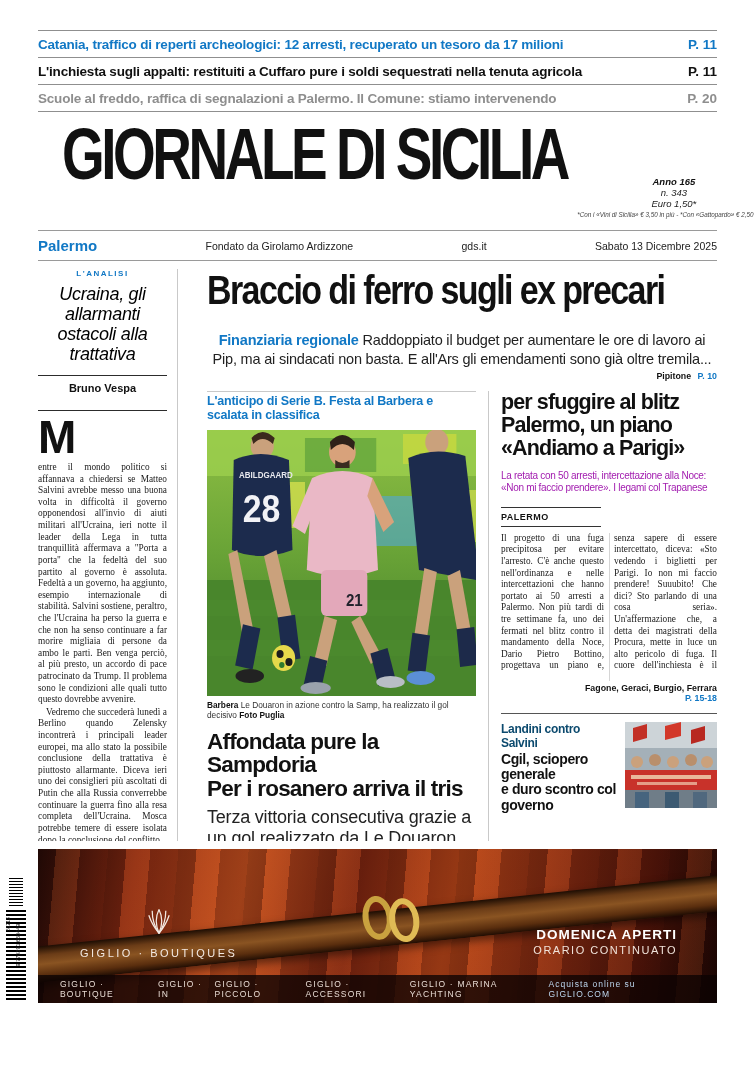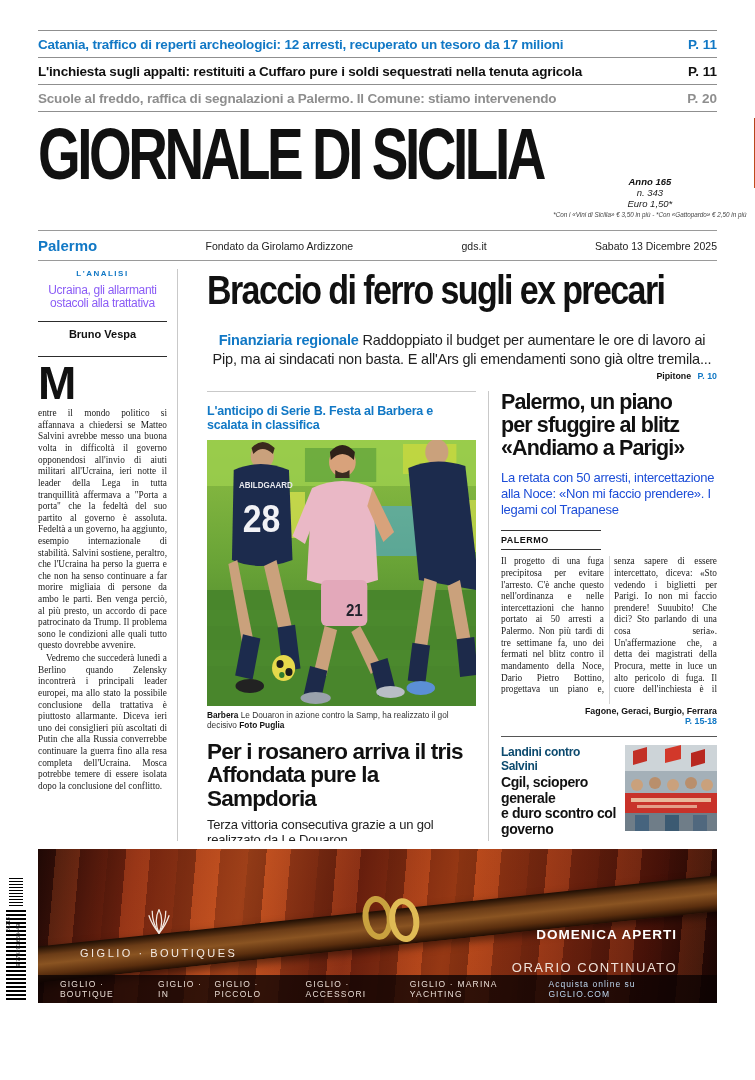--- a/index.html
+++ b/index.html
@@ -11,70 +11,70 @@
   
   .topstrip { margin-top:30px; border-top:1px solid #8f8f8f; }
   .strip-row { display:flex; justify-content:space-between; align-items:center; padding:6px 0 5px; border-bottom:1px solid #8f8f8f;gap:21px; }
   .strip-row .t { font-weight:bold; font-size:13.5px; letter-spacing:-0.2px; }
   .strip-row .p { font-weight:bold; font-size:13.5px; white-space:nowrap; margin-left:14px; }
   .row-blue .t, .row-blue .p { color:#1178c5; }
   .row-black .t, .row-black .p { color:#111; }
   .row-gray .t, .row-gray .p { color:#8e8e8e; }
 
   
-  .masthead { display:flex; align-items:flex-start; margin-top:6px; height:108px; }
+  .masthead { display:flex; align-items:flex-start; margin-top:6px; height:108px;margin-left:24px; }
   .mast-title-wrap { flex:1 1 auto; height:82px; overflow:visible; }
   .mast-title { font-weight:bold; font-size:56px; letter-spacing:-3.5px; line-height:1; transform:scale(0.98,1.3); transform-origin:left top; white-space:nowrap; }
   .mast-meta { display:flex; flex-direction:column; align-items:center; justify-content:flex-end; height:100px; margin-right:8px;font-style:italic; }
   .mast-meta .anno { font-weight:bold; font-size:9.5px; }
   .mast-meta .num, .mast-meta .price { font-size:9.5px; color:#222; }
   .mast-meta .note { font-size:6.3px; color:#444; white-space:nowrap; margin-top:2px; }
   .mast-ad { width:106px; height:70px; flex:0 0 auto; background:linear-gradient(105deg,#b5431c 0%,#d2571f 30%,#e06a24 48%,#a33413 65%,#c24e1c 82%,#8e2c10 100%); display:flex; flex-direction:column; align-items:center; justify-content:center; color:#fff; }
 
   
   .dateline { display:flex; justify-content:space-between; align-items:center; border-top:1px solid #9a9a9a; border-bottom:1px solid #9a9a9a; padding:6px 0; margin-top:4px; }
   .dateline .edition { color:#1178c5; font-weight:bold; font-size:15px; }
   .dateline .mid { font-size:10.5px; color:#222; }
   .dateline .date { font-size:10.5px; color:#222; }
 
   
   .main { display:grid; grid-template-columns:140px 1fr; column-gap:29px; margin-top:8px; height:572px; overflow:hidden; }
   .leftcol { border-right:1px solid #c9c9c9; padding-right:10px; }
 
   .kicker-small { color:#1178c5; font-weight:bold; font-size:8px; letter-spacing:1.5px; text-align:center; }
-  .an-title { font-size:12px; line-height:1.12; text-align:center; font-weight:400; letter-spacing:-0.3px; margin-top:6px; color:#8b5cf6; }
+  .an-title { font-size:18px; line-height:1.12; text-align:center; font-weight:400; letter-spacing:-0.3px; margin-top:6px; color:#000000;font-style:italic; }
   .an-rule { border-top:1px solid #2c2c2c; margin:10px 0 0; }
   .an-author { text-align:center; font-weight:bold; font-size:11px; padding:6px 0; }
   .dropcap { font-weight:bold; font-size:46px; line-height:0.9; margin:6px 0 4px; letter-spacing:-2px; }
   .serif { font-family:"Liberation Serif", serif; font-size:9.3px; line-height:1.25; text-align:justify; color:#1a1a1a; }
   .an-body p + p { text-indent:8px; margin-top:1px; }
 
   
   .lead-headline-wrap { height:52px; overflow:visible; }
   .lead-headline { font-weight:bold; font-size:34px; letter-spacing:-1.6px; line-height:1; transform:scale(1,1.22); transform-origin:left top; white-space:nowrap; }
   .lead-deck { margin-top:10px; font-size:14.5px; line-height:1.3; color:#222; letter-spacing:-0.2px;text-align:center; }
   .lead-deck .k { color:#1178c5; font-weight:bold; }
   .byline { text-align:right; font-size:8.8px; margin-top:2px; }
   .byline .n { font-weight:bold; color:#111; }
   .byline .pg { font-weight:bold; color:#1178c5; margin-left:4px; }
 
   .cols { display:grid; grid-template-columns:1fr 216px; column-gap:12px; margin-top:10px; }
   .centercol { border-right:1px solid #c9c9c9; padding-right:12px; }
 
   
-  .fb-kicker { color:#1178c5; font-weight:bold; font-size:12.5px; border-top:1px solid #c9c9c9; padding-top:12px; letter-spacing:-0.2px; }
+  .fb-kicker { color:#1178c5; font-weight:bold; font-size:12.5px; border-top:1px solid #c9c9c9; padding-top:2px; letter-spacing:-0.2px; }
   .fb-photo { margin-top:8px; width:100%; height:266px; display:block; }
   .fb-caption { font-size:8.3px; color:#333; margin-top:4px; }
   .fb-caption .b { font-weight:bold; color:#111; }
   .fb-head { font-weight:bold; font-size:22.5px; letter-spacing:-0.8px; line-height:1.05; margin-top:10px; }
-  .fb-deck { font-size:13px; color:#222; margin-top:6px; letter-spacing:-0.2px; }
+  .fb-deck { font-size:18px; color:#222; margin-top:6px; letter-spacing:-0.2px; }
 
   
   .bz-head { font-weight:bold; font-size:21.5px; letter-spacing:-0.9px; line-height:1.07; }
-  .bz-deck { font-size:13px; line-height:1.25; color:#1d4ed8; margin-top:10px; letter-spacing:-0.3px; }
+  .bz-deck { font-size:10px; line-height:1.25; color:#a21caf; margin-top:10px; letter-spacing:-0.3px; }
   .bz-label { font-weight:bold; font-size:9px; letter-spacing:0.5px; border-top:1px solid #333; border-bottom:1px solid #333; width:100px; padding:4px 0; margin-top:12px; }
   .bz-body { margin-top:6px; column-count:2; column-gap:10px; column-rule:1px solid #d5d5d5; height:148px; overflow:hidden; }
   .rule-right { border-top:1px solid #555; margin-top:10px; }
 
   .news-brief { display:grid; grid-template-columns:1fr 92px; column-gap:8px; padding:8px 0; }
   .nb-kicker { color:#0c4a6e; font-weight:bold; font-size:12px; letter-spacing:-0.3px; }
   .nb-head { font-weight:bold; font-size:14px; letter-spacing:-0.4px; line-height:1.1; margin-top:2px; }
   .nb-img { width:92px; height:86px; display:block; }
 
   
@@ -83,21 +83,21 @@
   .bottom-ad::before { content:""; position:absolute; inset:0; background:repeating-linear-gradient(95deg, rgba(0,0,0,0.25) 0 18px, rgba(255,140,60,0.12) 18px 42px, rgba(0,0,0,0.18) 42px 70px); }
   .belt { position:absolute; left:-30px; width:120%; height:36px; top:58px; transform:rotate(-6deg); background:linear-gradient(#1d0d03,#6b3c17 25%,#8a5422 50%,#5a2e0e 80%,#200d03); border-radius:8px; box-shadow:0 4px 8px rgba(0,0,0,0.5); }
   .buckle { position:absolute; left:325px; top:42px; width:70px; height:56px; transform:rotate(-8deg); }
   .buckle .c { position:absolute; width:30px; height:44px; border:6px solid #c9a23f; border-radius:50%; }
   .buckle .c1 { left:0; top:2px; }
   .buckle .c2 { left:26px; top:8px; border-color:#e0bb55; }
   .ad-left { position:absolute; left:42px; bottom:44px; color:#f3e9e2; text-align:center; }
   .ad-left .brand { font-size:11px; letter-spacing:2.5px; margin-top:4px; }
   .ad-right { position:absolute; right:40px; top:78px; text-align:right; color:#fff; }
   .ad-right .p1 { font-weight:bold; font-size:13.5px; letter-spacing:1px; }
-  .ad-right .p2 { font-size:13px; letter-spacing:1.5px; margin-top:18px; color:#f0e3da;text-align:center; }
+  .ad-right .p2 { font-size:11px; letter-spacing:1.5px; margin-top:2px; color:#f0e3da;text-align:center; }
   .ad-band { position:absolute; left:0; right:0; bottom:0; height:28px; background:rgba(12,3,3,0.78); display:flex; align-items:center; justify-content:space-between; padding:0 22px; }
   .ad-band .lnk { color:#e8dcd4; font-size:8.5px; letter-spacing:1.2px; }
   .ad-band .shop { color:#bcd6ee; font-size:8.5px; letter-spacing:1px; }
 
   
   .barcode { position:absolute; left:4px; top:878px; width:24px; height:140px; }
   .bc-top { width:14px; height:28px; margin-left:5px; background:repeating-linear-gradient(180deg,#000 0 1px,#fff 1px 3px); }
   .bc-main { width:20px; height:92px; margin-top:4px; margin-left:2px; background:repeating-linear-gradient(180deg,#000 0 2px,#fff 2px 4px); }
   .bc-num { position:absolute; left:-36px; top:64px; transform:rotate(-90deg); font-size:5.5px; color:#222; width:100px; text-align:center; }
   .bc-num-top { position:absolute; left:-26px; top:20px; transform:rotate(-90deg); font-size:5px; color:#222; width:60px; }
@@ -245,34 +245,34 @@
               <circle cx="82" cy="224" r="4" fill="#1c1c1c"></circle>
               <circle cx="92" cy="232" r="4" fill="#1c1c1c"></circle>
               <circle cx="84" cy="235" r="3" fill="#2e7a2e"></circle>
             </svg>
 
             <div class="fb-caption">
               <span class="b">Barbera</span><span> Le Douaron in azione contro la Samp, ha realizzato il gol decisivo </span><span class="b">Foto Puglia</span>
             </div>
 
             <div class="fb-head">
+              <div>Affondata pure la Sampdoria</div>
               <div>Per i rosanero arriva il tris</div>
-              <div>Affondata pure la Sampdoria</div>
             </div>
             <div class="fb-deck">Terza vittoria consecutiva grazie a un gol realizzato da Le Douaron</div>
             <div class="byline">
               <span class="n">Butera, A. Arena, Sicilia</span>
               <span class="pg">P. 28-52</span>
             </div>
           </div>
 
           <div>
             <div class="bz-head">
+              <div>per sfuggire al blitz</div>
               <div>Palermo, un piano</div>
-              <div>per sfuggire al blitz</div>
               <div>«Andiamo a Parigi»</div>
             </div>
             <div class="bz-deck">La retata con 50 arresti, intercettazione alla Noce: «Non mi faccio prendere». I legami col Trapanese</div>
             <div class="bz-label">PALERMO</div>
             <div class="serif bz-body">Il progetto di una fuga precipitosa per evitare l'arresto. C'è anche questo nell'ordinanza e nelle intercettazioni che hanno portato ai 50 arresti a Palermo. Non più tardi di tre settimane fa, uno dei fermati nel blitz contro il mandamento della Noce, Dario Pietro Bottino, progettava un piano e, senza sapere di essere intercettato, diceva: «Sto vedendo i biglietti per Parigi. Io non mi faccio prendere! Suuubito! Che dici? Sto parlando di una cosa seria». Un'affermazione che, a detta dei magistrati della Procura, mette in luce un alto pericolo di fuga. Il cuore dell'inchiesta è il vasto traffico di stupefacenti con la rete di corrieri a disposizione. L'accordo per portare la droga a Mazara del Vallo era stato definito nei dettagli in un market palermitano.</div>
             <div class="byline">
               <span class="n">Fagone, Geraci, Burgio, Ferrara</span><br>
               <span class="pg">P. 15-18</span>
             </div>
 

